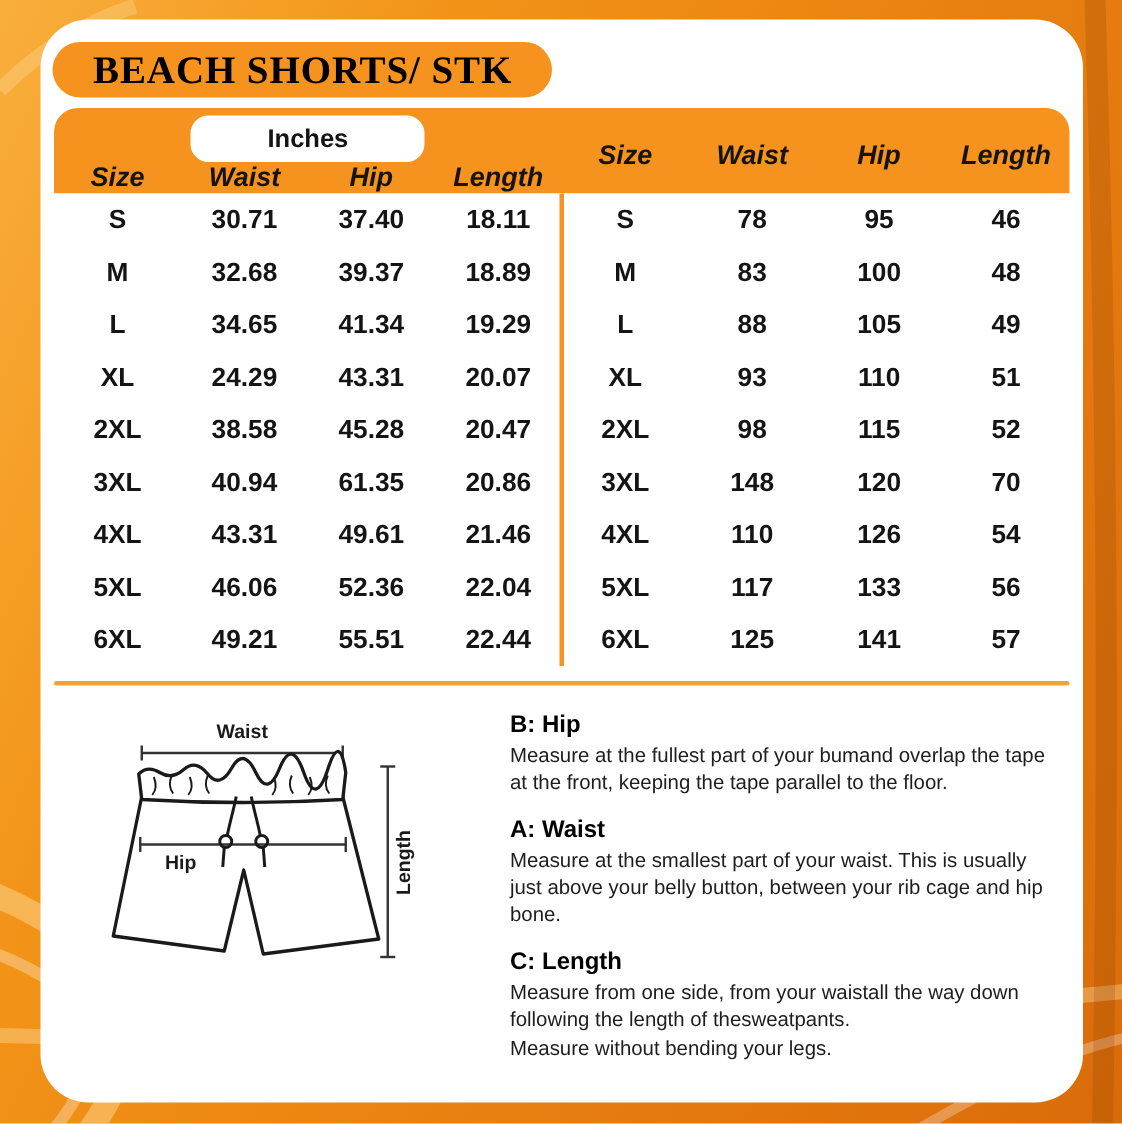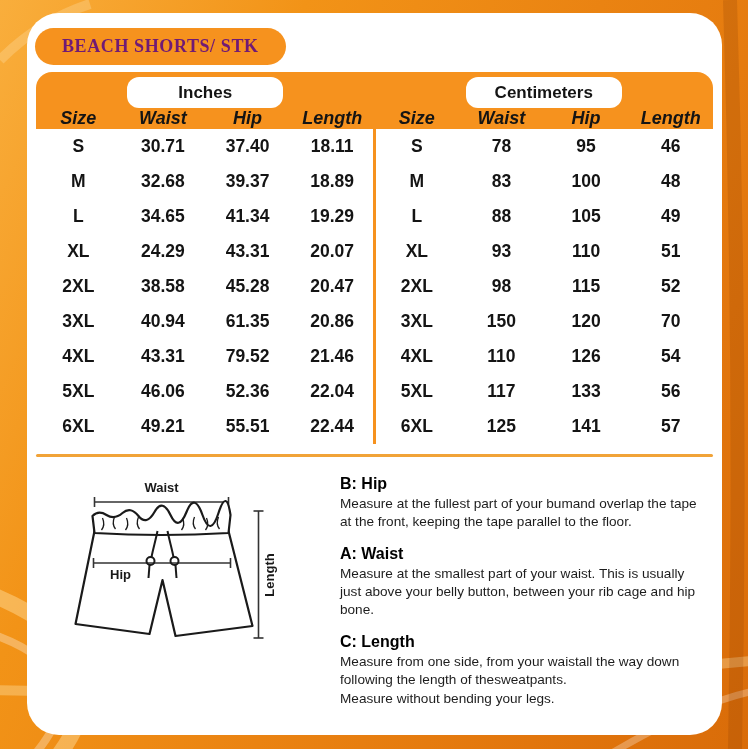--- a/index.html
+++ b/index.html
@@ -13,22 +13,22 @@
   .card {
     position:absolute; left:27px; top:13px; width:695px; height:722px;
     background:var(--card,#fff); border-radius:32px; overflow:hidden;
   }
   .badge {
     display:inline-flex; align-items:center; margin:15px 0 0 8px;
     height:37px; padding:0 27px; border-radius:19px;
     background:var(--accent,#F6921E);
   }
   .badge span {
-    font-family:"Liberation Serif", serif; font-weight:bold; font-size:18px;
-    color:#701a75; letter-spacing:.6px;
+    font-family:"Liberation Serif", serif; font-weight:bold; font-size:26px;
+    color:#000000; letter-spacing:.6px;
   }
   .size-table { margin:7px 9px 0 9px; }
   .thead {
     background:var(--accent,#F6921E); border-radius:16px 16px 0 0;
     display:flex; height:57px; padding-top:5px;
   }
   .thead-half { width:50%; display:flex; flex-direction:column; }
   .unit-pill {
     width:156px; height:35px; border-radius:12px; background:#fff;
     margin:0 auto; display:flex; align-items:center; justify-content:center;
@@ -79,23 +79,20 @@
           <span>Inches</span>
         </div>
         <div class="col-labels">
           <span>Size</span>
           <span>Waist</span>
           <span>Hip</span>
           <span>Length</span>
         </div>
       </div>
       <div class="thead-half">
-        <div class="unit-pill">
-          <span>Centimeters</span>
-        </div>
         <div class="col-labels">
           <span>Size</span>
           <span>Waist</span>
           <span>Hip</span>
           <span>Length</span>
         </div>
       </div>
     </div>
     <div class="tbody">
       <div class="tbody-half">
@@ -138,21 +135,21 @@
           <div class="trow">
             <span class="tcell">3XL</span>
             <span class="tcell">40.94</span>
             <span class="tcell">61.35</span>
             <span class="tcell">20.86</span>
           </div>
 
           <div class="trow">
             <span class="tcell">4XL</span>
             <span class="tcell">43.31</span>
-            <span class="tcell">79.52</span>
+            <span class="tcell">49.61</span>
             <span class="tcell">21.46</span>
           </div>
 
           <div class="trow">
             <span class="tcell">5XL</span>
             <span class="tcell">46.06</span>
             <span class="tcell">52.36</span>
             <span class="tcell">22.04</span>
           </div>
 
@@ -196,21 +193,21 @@
 
           <div class="trow">
             <span class="tcell">2XL</span>
             <span class="tcell">98</span>
             <span class="tcell">115</span>
             <span class="tcell">52</span>
           </div>
 
           <div class="trow">
             <span class="tcell">3XL</span>
-            <span class="tcell">150</span>
+            <span class="tcell">148</span>
             <span class="tcell">120</span>
             <span class="tcell">70</span>
           </div>
 
           <div class="trow">
             <span class="tcell">4XL</span>
             <span class="tcell">110</span>
             <span class="tcell">126</span>
             <span class="tcell">54</span>
           </div>

